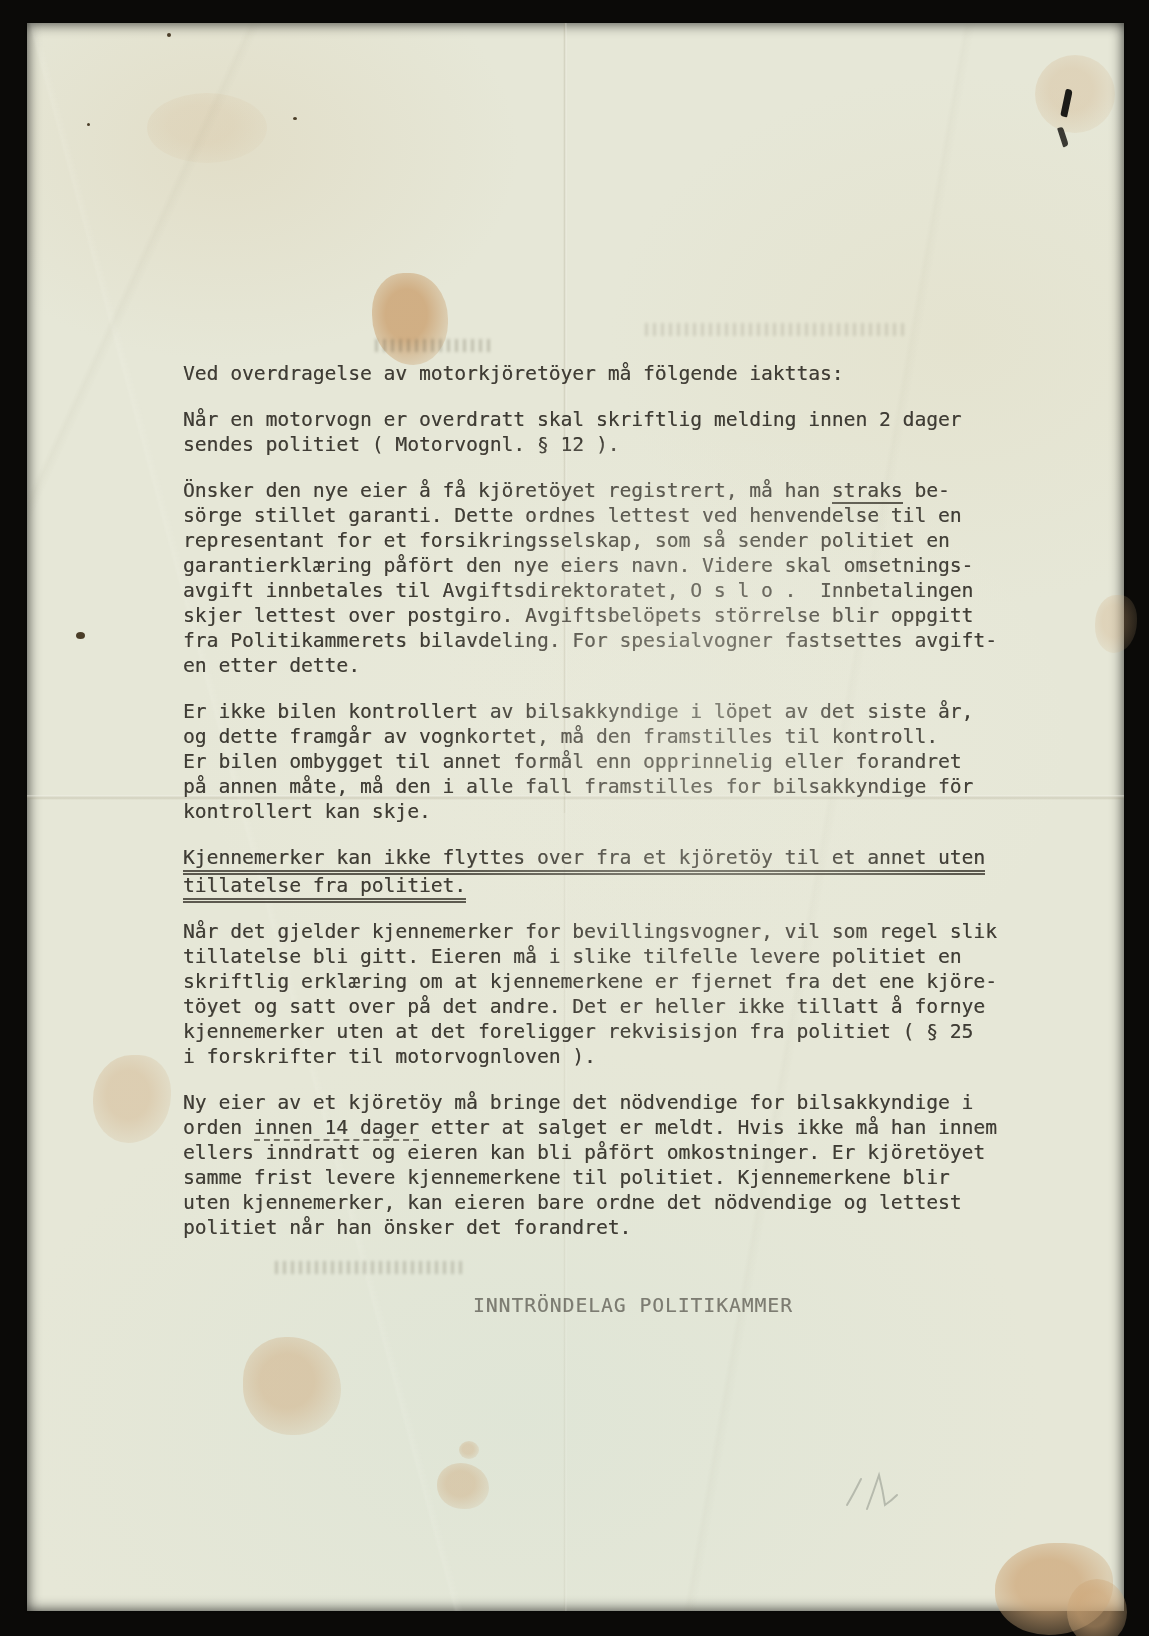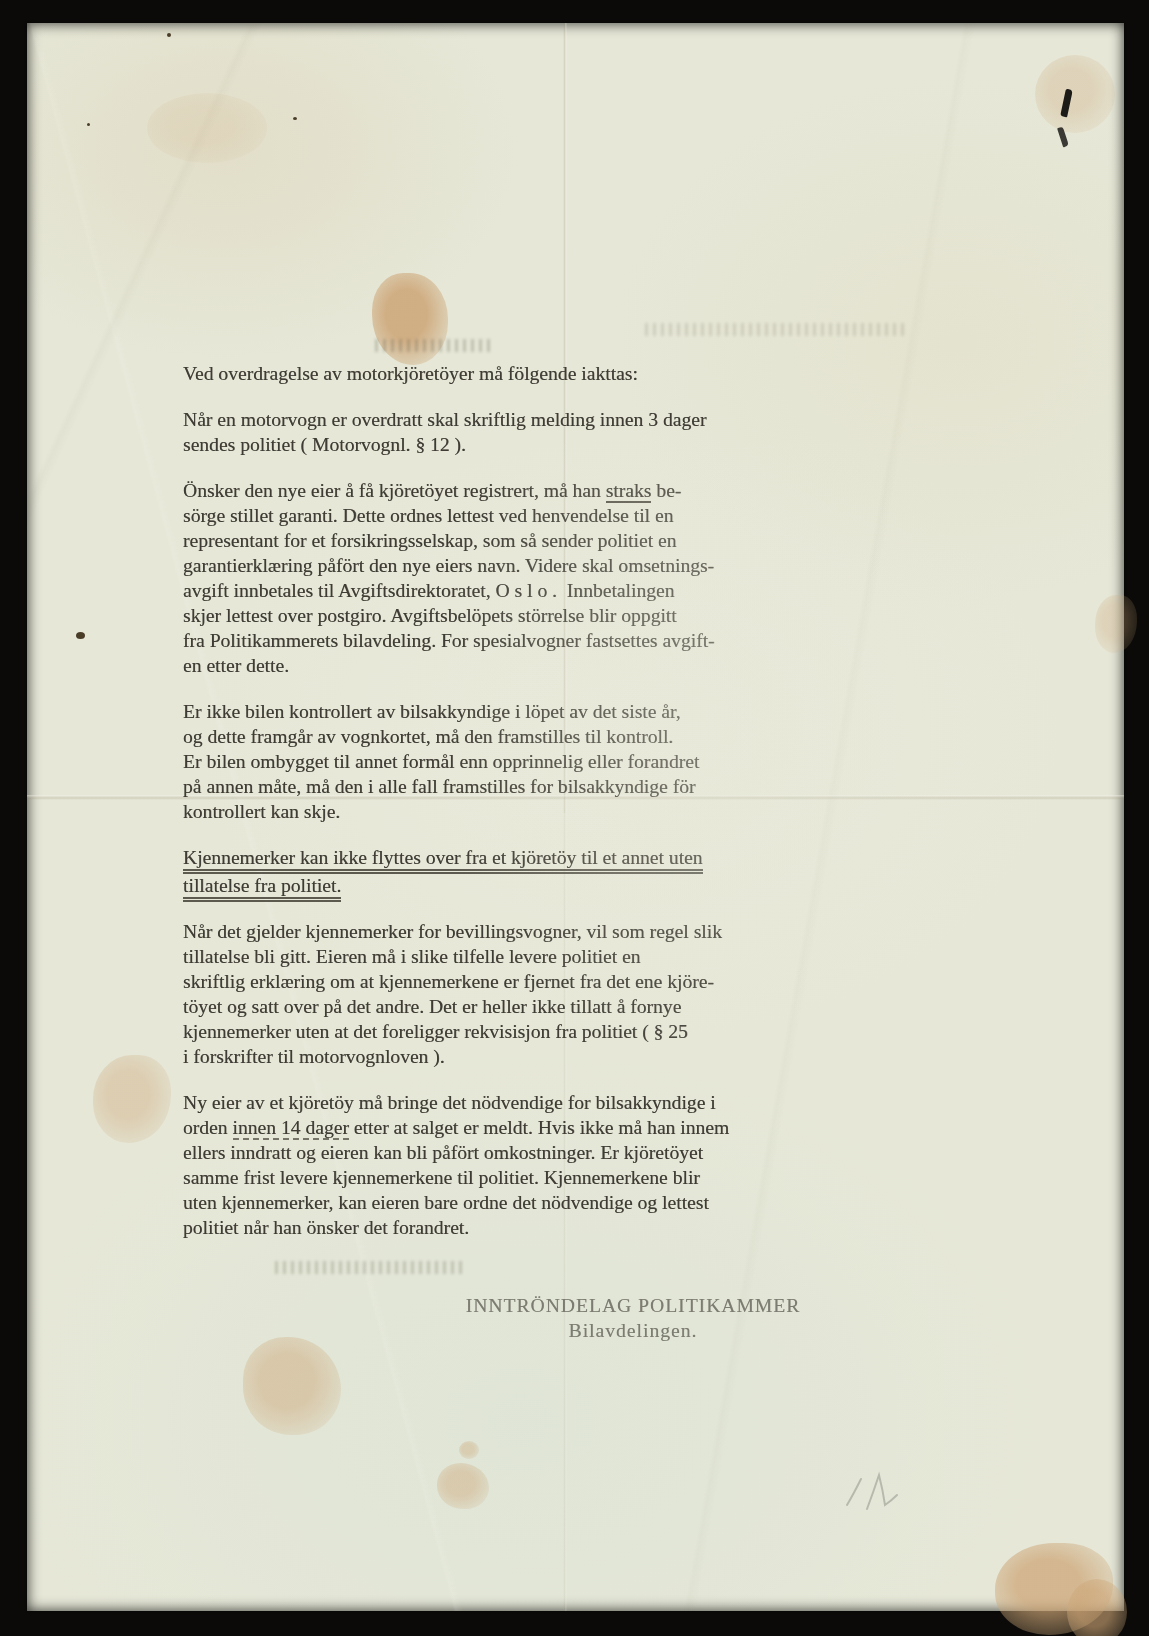--- a/index.html
+++ b/index.html
@@ -38,21 +38,21 @@
   .speck{position:absolute;background:#4a3d28;border-radius:50%;pointer-events:none;}
   .inkmark{position:absolute;background:#1c1b18;pointer-events:none;}
   .faded-row{position:absolute;height:13px;filter:blur(1.6px);opacity:.5;pointer-events:none;
     background:repeating-linear-gradient(90deg,rgba(88,82,64,.55) 0 3px,rgba(0,0,0,0) 3px 8px);}
   
   .textblock{
     position:absolute;left:156px;top:338px;width:900px;
     font-size:19.6px;line-height:25px;color:#3f3c35;
     text-shadow:.3px .4px .6px rgba(62,58,48,.55);
   }
-  .para{margin:0 0 21px 0;font-family:Liberation Serif, serif;}
+  .para{margin:0 0 21px 0;}
   .tline{white-space:pre;}
   .u-solid{border-bottom:2px solid rgba(58,54,45,.85);}
   .u-double{border-bottom:5px double rgba(58,54,45,.8);padding-bottom:1px;}
   .u-dashed{border-bottom:2px dashed rgba(58,54,45,.65);}
   .para.heading .tline{margin-bottom:3px;}
   .para.signature{margin-top:53px;text-align:center;opacity:.62;letter-spacing:1px;}
   .fadewash{position:absolute;left:420px;top:420px;width:520px;height:640px;pointer-events:none;
     background:radial-gradient(ellipse at 50% 40%, rgba(230,231,215,.4), rgba(230,231,215,0) 75%);}
   .pencil{position:absolute;pointer-events:none;opacity:.5;}
 </style>
@@ -91,21 +91,21 @@
 
   <svg class="pencil" style="left:806px;top:1442px;" width="100" height="60" viewBox="0 0 100 60">
     <path d="M14 40 Q20 30 28 14 M34 44 Q40 28 46 10 Q50 26 52 40 Q58 36 64 30" stroke="#8a8f85" stroke-width="2" fill="none" stroke-linecap="round"></path>
   </svg>
 
   <div class="textblock">
       <div class="para">
         <div class="tline"><span>Ved overdragelse av motorkjöretöyer må fölgende iakttas:</span></div>
       </div>
       <div class="para">
-        <div class="tline"><span>Når en motorvogn er overdratt skal skriftlig melding innen 3 dager</span></div>
+        <div class="tline"><span>Når en motorvogn er overdratt skal skriftlig melding innen 2 dager</span></div>
         <div class="tline"><span>sendes politiet ( Motorvognl. § 12 ).</span></div>
       </div>
       <div class="para">
         <div class="tline"><span>Önsker den nye eier å få kjöretöyet registrert, må han </span><span class="u-solid">straks</span><span> be-</span></div>
         <div class="tline"><span>sörge stillet garanti. Dette ordnes lettest ved henvendelse til en</span></div>
         <div class="tline"><span>representant for et forsikringsselskap, som så sender politiet en</span></div>
         <div class="tline"><span>garantierklæring påfört den nye eiers navn. Videre skal omsetnings-</span></div>
         <div class="tline"><span>avgift innbetales til Avgiftsdirektoratet, O s l o .  Innbetalingen</span></div>
         <div class="tline"><span>skjer lettest over postgiro. Avgiftsbelöpets störrelse blir oppgitt</span></div>
         <div class="tline"><span>fra Politikammerets bilavdeling. For spesialvogner fastsettes avgift-</span></div>
@@ -133,18 +133,17 @@
       <div class="para">
         <div class="tline"><span>Ny eier av et kjöretöy må bringe det nödvendige for bilsakkyndige i</span></div>
         <div class="tline"><span>orden </span><span class="u-dashed">innen 14 dager</span><span> etter at salget er meldt. Hvis ikke må han innem</span></div>
         <div class="tline"><span>ellers inndratt og eieren kan bli påfört omkostninger. Er kjöretöyet</span></div>
         <div class="tline"><span>samme frist levere kjennemerkene til politiet. Kjennemerkene blir</span></div>
         <div class="tline"><span>uten kjennemerker, kan eieren bare ordne det nödvendige og lettest</span></div>
         <div class="tline"><span>politiet når han önsker det forandret.</span></div>
       </div>
       <div class="para signature">
         <div class="tline"><span>INNTRÖNDELAG POLITIKAMMER</span></div>
-        <div class="tline"><span>Bilavdelingen.</span></div>
       </div>
     </div>
 
   <div class="fadewash"></div>
 </div>
 
 </body></html>

